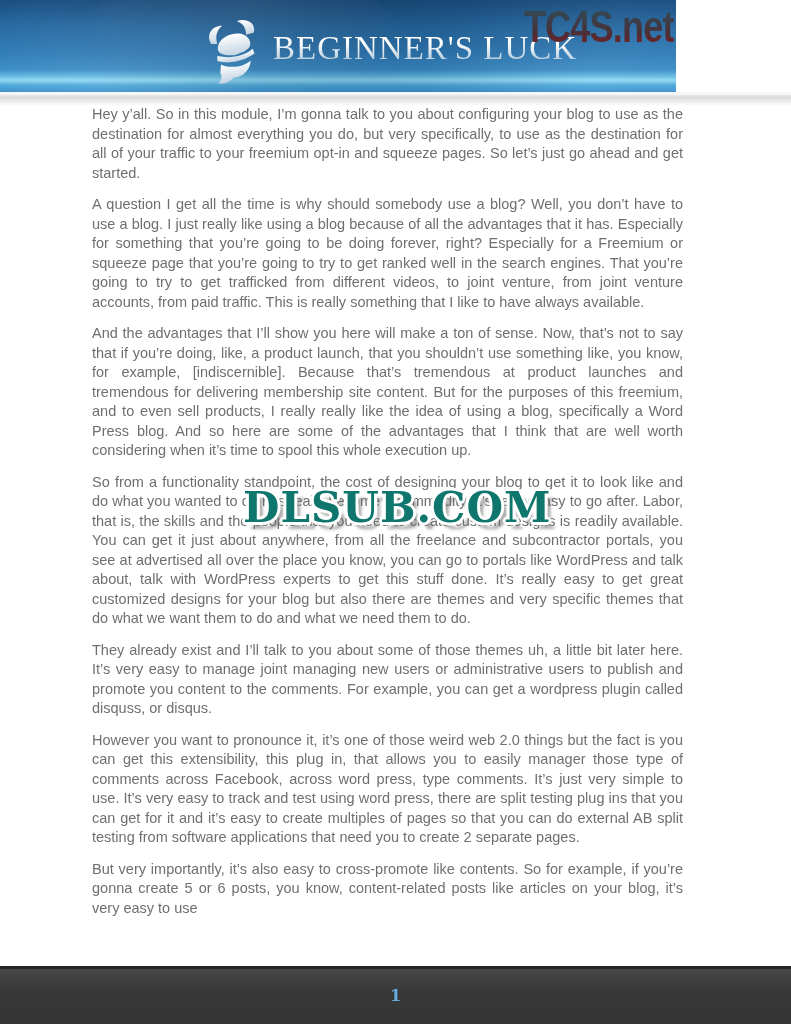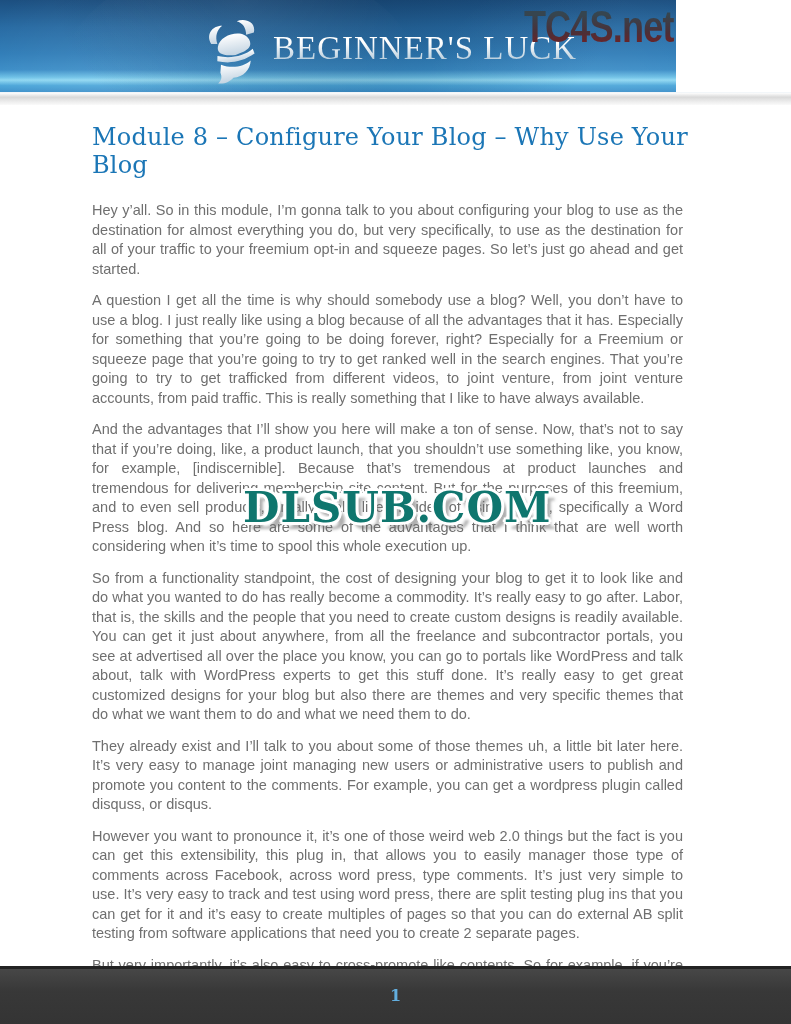--- a/index.html
+++ b/index.html
@@ -126,21 +126,20 @@
         <path d="M16 42 C26 48 38 48 46 43 C44 52 36 58 26 57 C22 60 16 62 10 60 C14 58 15 54 14 50 Z" fill="url(#hg)"></path>
       </svg>
       <span class="brand">BEGINNER'S LUCK</span>
     </div>
     <div class="tc4s">TC4S.net</div>
   </header>
 
   <div class="divider"></div>
 
   <main class="content">
-    <h1 class="doc-title">Module 8 – Configure Your Blog – Why Use Your Blog</h1>
     <p>Hey y’all. So in this module, I’m gonna talk to you about configuring your blog to use as the destination for almost everything you do, but very specifically, to use as the destination for all of your traffic to your freemium opt-in and squeeze pages. So let’s just go ahead and get started.</p>
     <p>A question I get all the time is why should somebody use a blog? Well, you don’t have to use a blog. I just really like using a blog because of all the advantages that it has. Especially for something that you’re going to be doing forever, right? Especially for a Freemium or squeeze page that you’re going to try to get ranked well in the search engines. That you’re going to try to get trafficked from different videos, to joint venture, from joint venture accounts, from paid traffic. This is really something that I like to have always available.</p>
     <p>And the advantages that I’ll show you here will make a ton of sense. Now, that’s not to say that if you’re doing, like, a product launch, that you shouldn’t use something like, you know, for example, [indiscernible]. Because that’s tremendous at product launches and tremendous for delivering membership site content. But for the purposes of this freemium, and to even sell products, I really really like the idea of using a blog, specifically a Word Press blog. And so here are some of the advantages that I think that are well worth considering when it’s time to spool this whole execution up.</p>
     <p>So from a functionality standpoint, the cost of designing your blog to get it to look like and do what you wanted to do has really become a commodity. It’s really easy to go after. Labor, that is, the skills and the people that you need to create custom designs is readily available. You can get it just about anywhere, from all the freelance and subcontractor portals, you see at advertised all over the place you know, you can go to portals like WordPress and talk about, talk with WordPress experts to get this stuff done. It’s really easy to get great customized designs for your blog but also there are themes and very specific themes that do what we want them to do and what we need them to do.</p>
     <p>They already exist and I’ll talk to you about some of those themes uh, a little bit later here. It’s very easy to manage joint managing new users or administrative users to publish and promote you content to the comments. For example, you can get a wordpress plugin called disquss, or disqus.</p>
     <p>However you want to pronounce it, it’s one of those weird web 2.0 things but the fact is you can get this extensibility, this plug in, that allows you to easily manager those type of comments across Facebook, across word press, type comments. It’s just very simple to use. It’s very easy to track and test using word press, there are split testing plug ins that you can get for it and it’s easy to create multiples of pages so that you can do external AB split testing from software applications that need you to create 2 separate pages.</p>
     <p>But very importantly, it’s also easy to cross-promote like contents. So for example, if you’re gonna create 5 or 6 posts, you know, content-related posts like articles on your blog, it’s very easy to use</p>
   </main>
 
   <div class="dlsub">DLSUB.COM</div>

